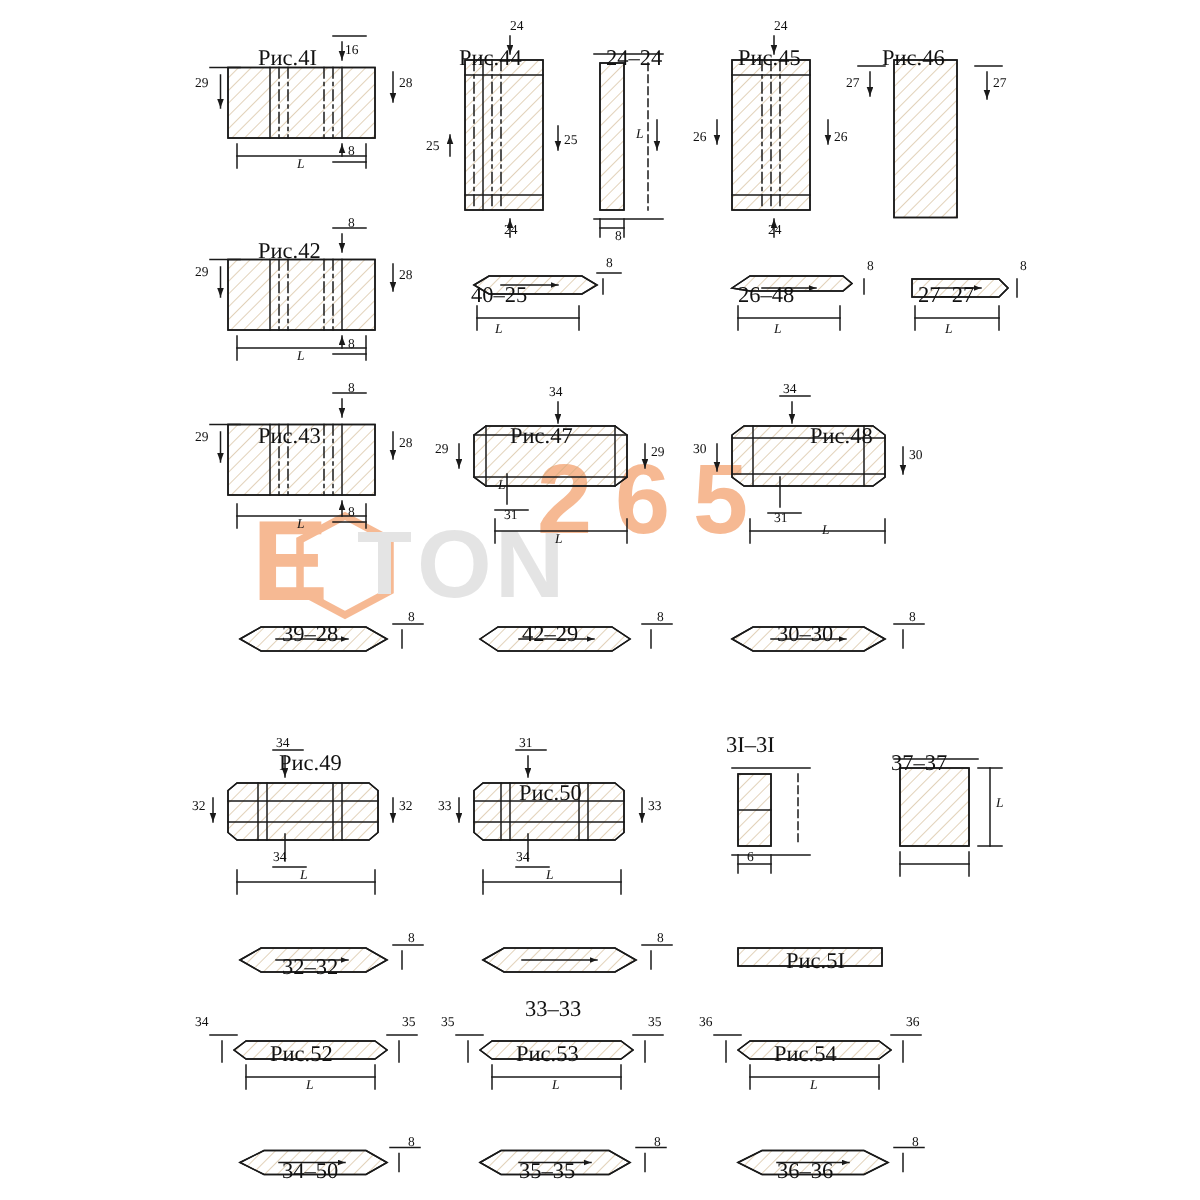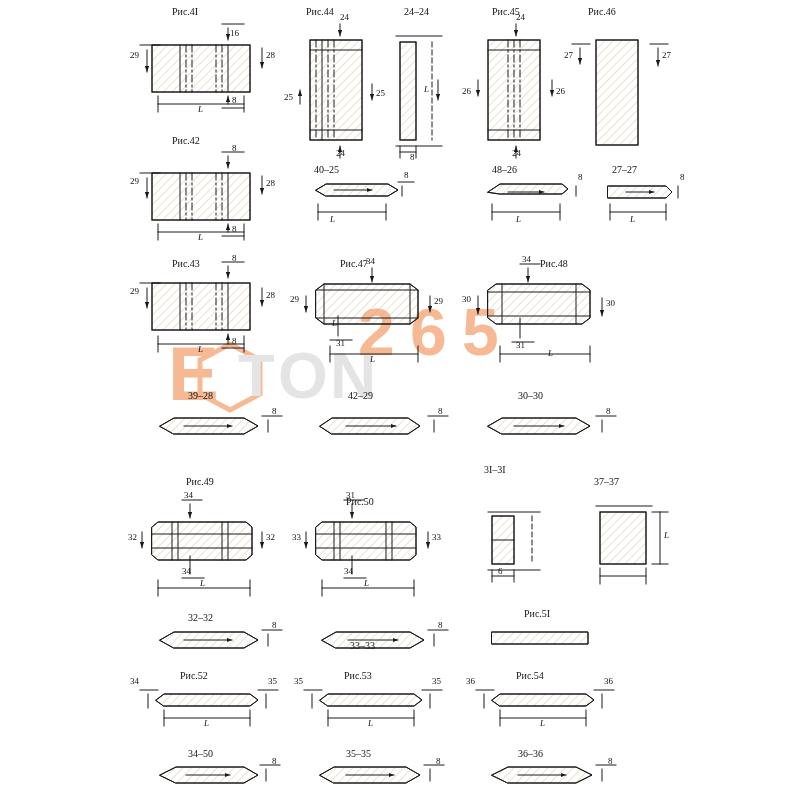--- a/index.html
+++ b/index.html
@@ -5,21 +5,21 @@
   html,body{margin:0;padding:0;}
   body{
     width:800px;height:800px;
     background:#ffffff;
     font-family:"Liberation Serif", serif;
     position:relative;
     overflow:hidden;
   }
   #sheet{position:absolute;left:0;top:0;width:800px;height:800px;}
   .wm{position:absolute;pointer-events:none;}
-  .lbl{position:absolute;font-size:10px;color:#111;white-space:nowrap;}
+  .lbl{position:absolute;font-size:15px;color:#111;white-space:nowrap;margin-top:25px;}
   .dim{position:absolute;font-size:9px;color:#111;white-space:nowrap;}
   .ital{font-style:italic;}
   svg{display:block;}
 </style>
 </head>
 <body>
 
 <svg id="sheet" viewBox="0 0 800 800">
   <defs>
     <pattern id="hatchA" width="6" height="6" patternTransform="rotate(45)" patternUnits="userSpaceOnUse">
@@ -419,21 +419,21 @@
 <div class="dim" style="left:462px;top:86px">26</div>
 <div class="dim" style="left:556px;top:86px">26</div>
 <div class="dim" style="left:516px;top:12px">24</div>
 <div class="dim" style="left:512px;top:148px">24</div>
 
 <div class="dim" style="left:564px;top:50px">27</div>
 <div class="dim" style="left:662px;top:50px">27</div>
 
 <div class="lbl" style="left:172px;top:135px">Рис.42</div>
 <div class="lbl" style="left:314px;top:164px">40–25</div>
-<div class="lbl" style="left:492px;top:164px">48–26</div>
+<div class="lbl" style="left:492px;top:164px">26–48</div>
 <div class="lbl" style="left:612px;top:164px">27–27</div>
 
 <div class="dim" style="left:130px;top:176px">29</div>
 <div class="dim" style="left:266px;top:178px">28</div>
 <div class="dim" style="left:232px;top:143px">8</div>
 <div class="dim" style="left:232px;top:224px">8</div>
 <div class="dim ital" style="left:198px;top:232px">L</div>
 
 <div class="dim ital" style="left:330px;top:214px">L</div>
 <div class="dim" style="left:404px;top:170px">8</div>

